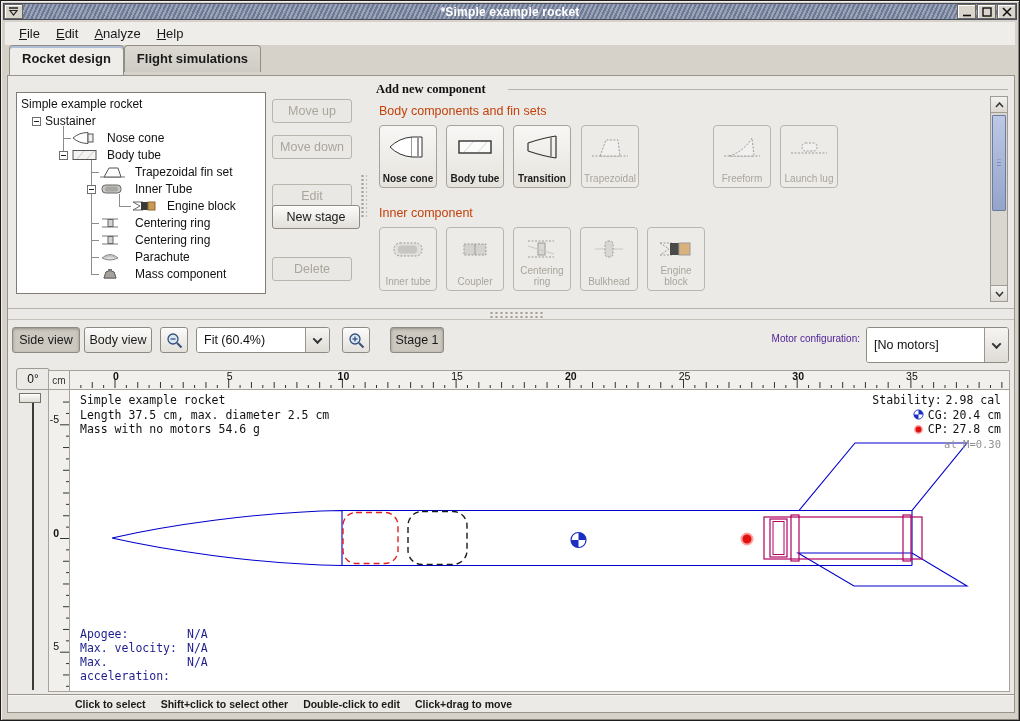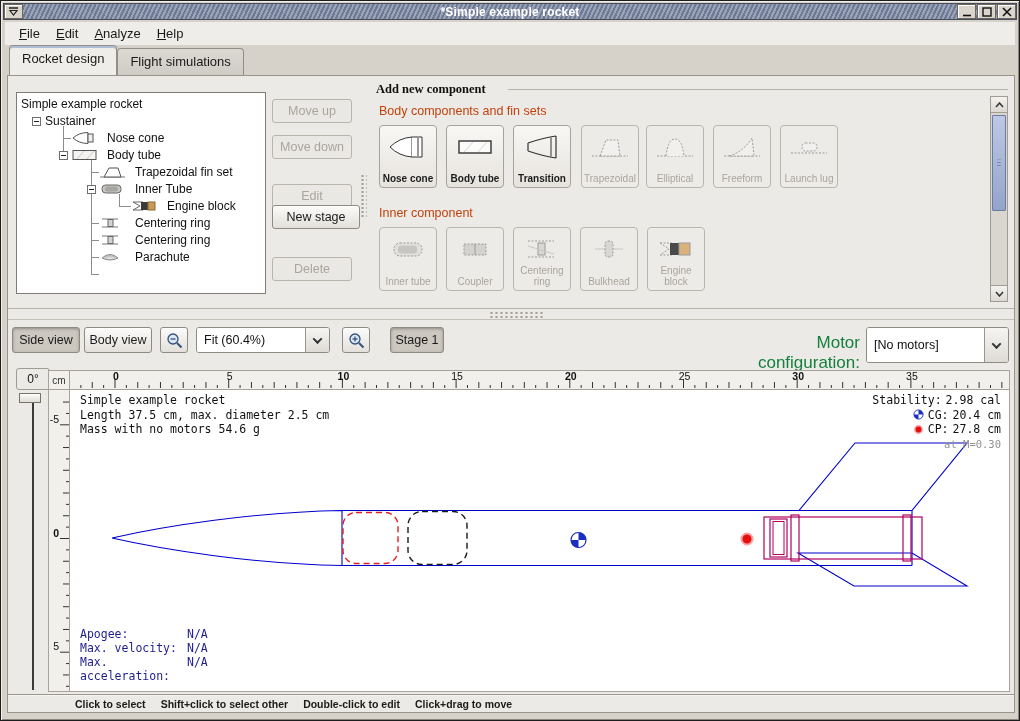--- a/index.html
+++ b/index.html
@@ -15,21 +15,21 @@
     border:1px solid #6a675f;box-shadow:inset 1px 1px 0 #fff;display:flex;align-items:center;justify-content:center;}
   .tb-title{flex:1;text-align:center;color:#fff;font-size:12px;font-weight:bold;letter-spacing:.2px;}
   .tb-btns{position:absolute;right:0;top:0;display:flex;height:15px;}
   .tb-btn{width:19px;height:15px;background:#d9d5cd;border:1px solid #6a675f;margin-left:1px;
     box-shadow:inset 1px 1px 0 #fff;display:flex;align-items:center;justify-content:center;}
   
   .menubar{position:absolute;left:4px;top:21px;right:4px;height:23px;background:#eeedea;display:flex;align-items:center;padding-left:6px;}
   .mi{padding:3px 8px;font-size:13px;color:#1a1a1a;}
   .mi u{text-decoration:underline;}
   
-  .tabs{position:absolute;left:8px;top:44px;height:30px;display:flex;align-items:flex-end;}
+  .tabs{position:absolute;left:8px;top:44px;height:30px;display:flex;font-weight:bold;}
   .tab{border:1px solid #928e86;border-bottom:none;border-radius:4px 4px 0 0;padding:5px 12px 6px;
     font-size:13px;color:#1a1a1a;background:linear-gradient(#dcd9d3,#cfccc5);height:27px;}
   .tab.active{background:#efedea;height:30px;box-shadow:inset 0 2px 0 #aebdd8;position:relative;z-index:2;}
   
   .content{position:absolute;left:6px;top:74px;width:1008px;height:638px;background:#eceae6;
     border:1px solid #98948c;}
   
   .tree{position:absolute;left:8px;top:16px;width:250px;height:202px;background:#fff;border:1px solid #7f7c75;padding-top:3px;overflow:hidden;}
   .trow{position:relative;height:17px;}
   .tlabel{position:absolute;top:1px;font-size:12px;color:#111;white-space:nowrap;}
@@ -65,21 +65,21 @@
     background:repeating-linear-gradient(#7c8cb4 0 1px,transparent 1px 3px);}
   
   .hsplit{position:absolute;left:0;right:0;top:232px;height:12px;border-top:1px solid #b5b1a9;border-bottom:1px solid #c6c2ba;}
   .dots{background-image:radial-gradient(circle,#a5a199 1px,transparent 1.3px);background-size:5px 4px;}
   
   .combo{position:absolute;display:flex;background:#fff;border:1px solid #8f8b83;border-radius:3px;overflow:hidden;}
   .combo .val{flex:1;display:flex;align-items:center;padding:0 7px;font-size:12.5px;color:#111;background:#fff;white-space:nowrap;}
   .combo .arr{width:24px;background:linear-gradient(#f6f5f3,#dedbd5);border-left:1px solid #9a968e;
     display:flex;align-items:center;justify-content:center;}
   .chev{width:7px;height:7px;border-right:2px solid #333;border-bottom:2px solid #333;transform:rotate(45deg) translate(-1px,-1px);}
-  .tlab{position:absolute;font-size:17px;color:#15803d;}
+  .tlab{position:absolute;font-size:10px;color:#4c1d95;}
   
   .rotlab{position:absolute;left:8px;top:292px;width:34px;height:22px;border:1px solid #a09c94;border-radius:3px;
     display:flex;align-items:center;justify-content:center;font-size:12px;color:#111;background:#eceae6;}
   .sltrack{position:absolute;left:24px;top:322px;width:2px;height:292px;background:#3a3a3a;}
   .slhandle{position:absolute;left:11px;top:317px;width:22px;height:10px;background:linear-gradient(#fcfcfb,#e0ddd7);
     border:1px solid #77736b;box-shadow:inset 0 1px 0 #fff;}
   .rcorner{position:absolute;left:40px;top:294px;width:22px;height:20px;background:#f1f0ed;border:1px solid #a7a39b;
     font-size:10px;color:#333;display:flex;align-items:center;justify-content:center;}
   .hruler{position:absolute;left:62px;top:294px;width:940px;height:20px;background:#f1f0ed;border:1px solid #a7a39b;border-left:none;}
   .vruler{position:absolute;left:40px;top:314px;width:22px;height:302px;background:#f1f0ed;border:1px solid #a7a39b;border-top:none;}
@@ -231,20 +231,30 @@
       </div>
       <div class="trow">
         <span class="ticon" style="left:82px">
           <svg width="28" height="14" viewBox="0 0 28 14">
               <path d="M3 8 Q11 1 19 8 Q11 12 3 8 Z" fill="#dddbd7" stroke="#888"></path>
               <path d="M6 7.5 Q11 4 16 7.5" fill="none" stroke="#aaa"></path>
             </svg>
         </span>
         <span class="tlabel" style="left:118px">Parachute</span>
       </div>
+      <div class="trow">
+        <span class="ticon" style="left:82px">
+          <svg width="28" height="14" viewBox="0 0 28 14">
+              <path d="M5 11 L7 5 Q11 2 15 5 L17 11 Z" fill="#9a9archa" stroke="#666"></path>
+              <path d="M5 11 L7 5 Q11 2 15 5 L17 11 Z" fill="#a5a29c" stroke="#666"></path>
+              <rect x="9" y="2" width="4" height="2" fill="#777"></rect>
+            </svg>
+        </span>
+        <span class="tlabel" style="left:118px">Mass component</span>
+      </div>
     </div>
 
     <div class="btn dis" style="left:264px;top:23px;width:80px;height:24px">Move up</div>
     <div class="btn dis" style="left:264px;top:59px;width:80px;height:24px">Move down</div>
     <div class="btn dis" style="left:264px;top:108px;width:80px;height:24px">Edit</div>
     <div class="btn" style="left:264px;top:129px;width:88px;height:24px">New stage</div>
     <div class="btn dis" style="left:264px;top:181px;width:80px;height:24px">Delete</div>
 
     <div class="dots" style="position:absolute;left:352px;top:98px;width:7px;height:44px"></div>
 
@@ -282,29 +292,20 @@
         <span>Transition</span>
       </div>
       <div class="cbtn dis" style="left:213px;top:43px">
         <span class="cicon">
             <svg width="44" height="30" viewBox="0 0 44 30">
               <path d="M4 24 H40" stroke="#9b9b9b" stroke-dasharray="2 1.5"></path>
               <path d="M12 24 L18 8 L30 8 L32 24 Z" fill="#f1f0ee" stroke="#9b9b9b" stroke-dasharray="2 1.5"></path>
             </svg>
           </span>
         <span>Trapezoidal</span>
-      </div>
-      <div class="cbtn dis" style="left:278px;top:43px">
-        <span class="cicon">
-            <svg width="44" height="30" viewBox="0 0 44 30">
-              <path d="M4 24 H40" stroke="#9b9b9b" stroke-dasharray="2 1.5"></path>
-              <path d="M13 24 Q15 7 22 7 Q29 7 31 24" fill="#f1f0ee" stroke="#9b9b9b" stroke-dasharray="2 1.5"></path>
-            </svg>
-          </span>
-        <span>Elliptical</span>
       </div>
       <div class="cbtn dis" style="left:345px;top:43px">
         <span class="cicon">
             <svg width="44" height="30" viewBox="0 0 44 30">
               <path d="M4 24 H40" stroke="#9b9b9b" stroke-dasharray="2 1.5"></path>
               <path d="M9 24 C17 22 26 16 32 6 L34 24 Z" fill="#f1f0ee" stroke="#9b9b9b" stroke-dasharray="2 1.5"></path>
             </svg>
           </span>
         <span>Freeform</span>
       </div>

